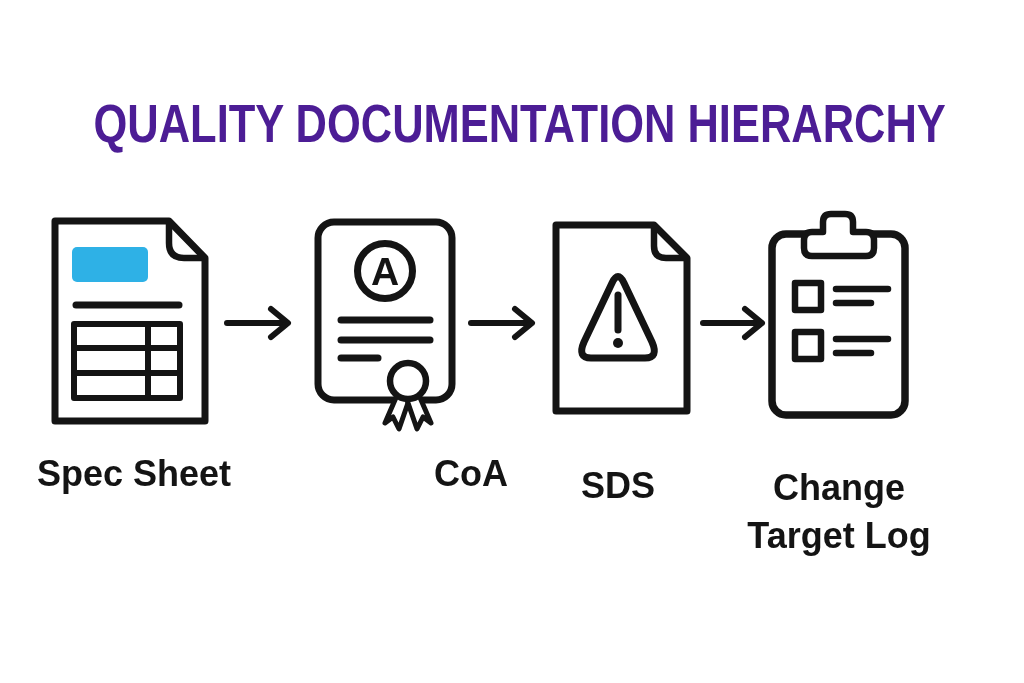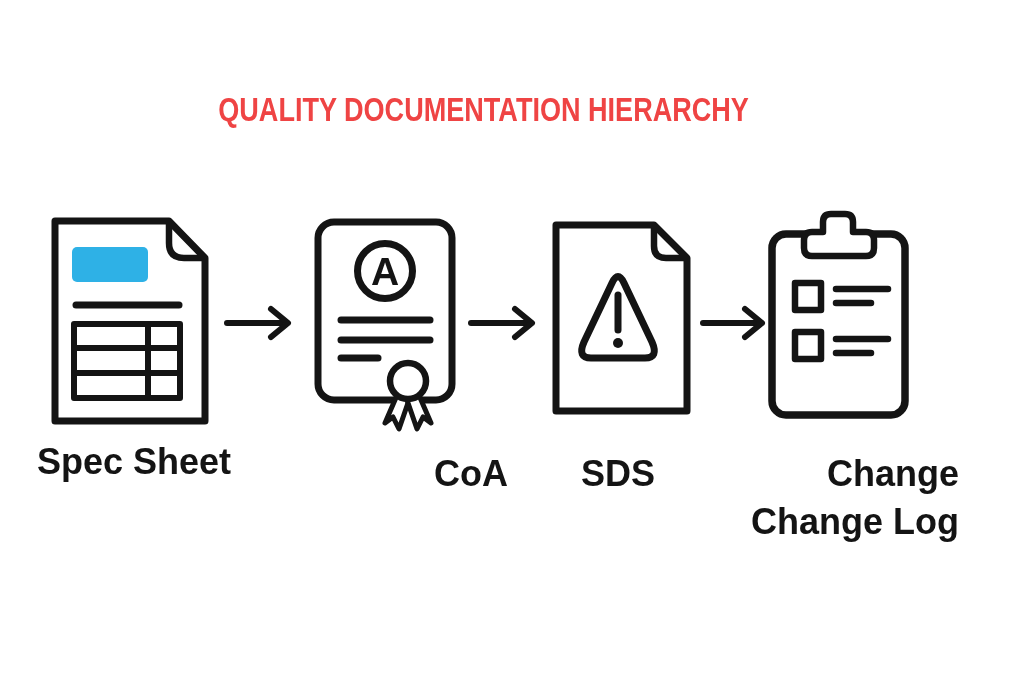--- a/index.html
+++ b/index.html
@@ -16,23 +16,23 @@
     width: 1024px;
     height: 683px;
     background: #ffffff;
   }
   .title {
     position: absolute;
     top: 60px;
     left: 0;
     width: 968px;
     text-align: center;
-    font-size: 33px;
+    font-size: 53px;
     font-weight: 700;
-    color: #ef4444;
+    color: #4c1d95;
     letter-spacing: 0px;
     white-space: nowrap;
     line-height: 56px;
   }
   .title .condense {
     display: inline-block;
     transform: scaleX(0.82);
   }
   .diagram-svg {
     position: absolute;
@@ -42,24 +42,24 @@
   .doc-label {
     position: absolute;
     width: 240px;
     text-align: center;
     font-size: 36px;
     font-weight: 700;
     color: #141414;
     line-height: 48px;
   }
   .doc-label span { display: block; }
-  .lbl-1 { left: 14px;  top: 438px; }
+  .lbl-1 { left: 14px;  top: 450px; }
   .lbl-2 { left: 268px; top: 450px; text-align: right; }
-  .lbl-3 { left: 498px; top: 450px; }
-  .lbl-4 { left: 719px; top: 450px; text-align: right; }
+  .lbl-3 { left: 498px; top: 462px; }
+  .lbl-4 { left: 719px; top: 464px; }
 </style>
 </head>
 <body>
 
 <div class="stage">
 
   <h1 class="title"><span class="condense">QUALITY DOCUMENTATION HIERARCHY</span></h1>
 
   <svg class="diagram-svg" width="1024" height="683" viewBox="0 0 1024 683" fill="none" stroke-linejoin="round">
 
@@ -135,16 +135,16 @@
     <span>Spec Sheet</span>
   </div>
   <div class="doc-label lbl-2">
     <span>CoA</span>
   </div>
   <div class="doc-label lbl-3">
     <span>SDS</span>
   </div>
   <div class="doc-label lbl-4">
     <span>Change</span>
-    <span>Change Log</span>
+    <span>Target Log</span>
   </div>
 
 </div>
 
 </body></html>

